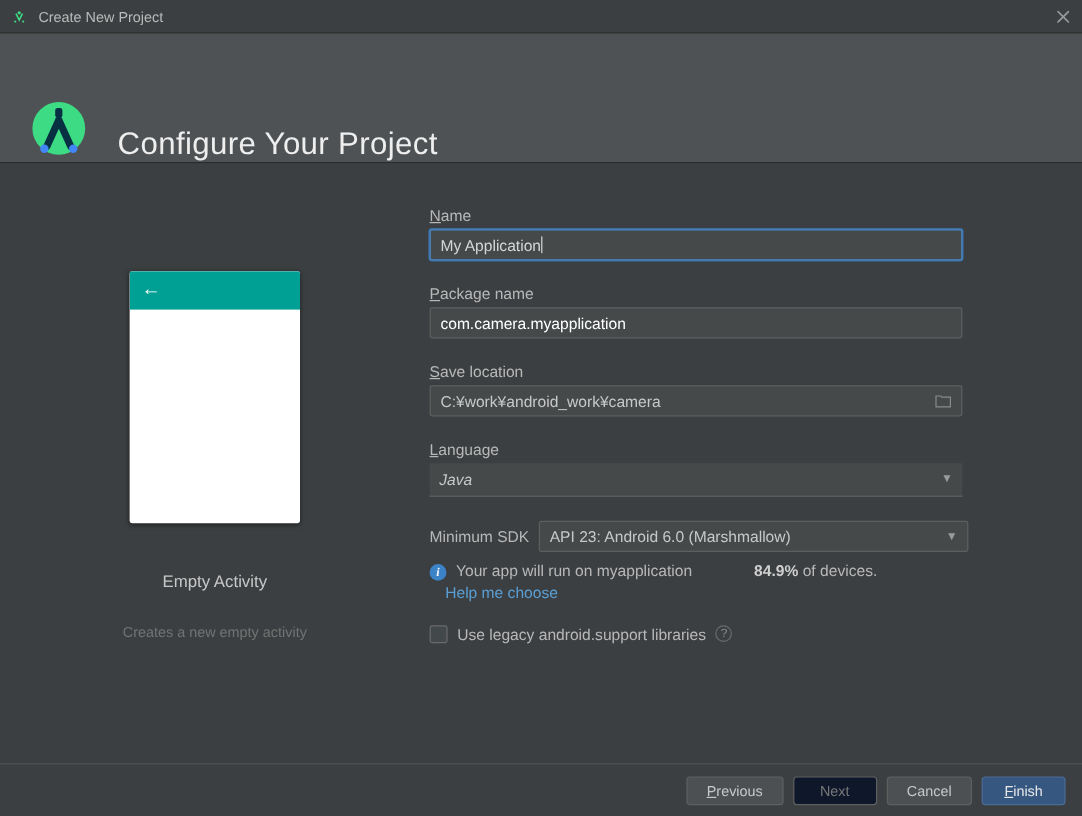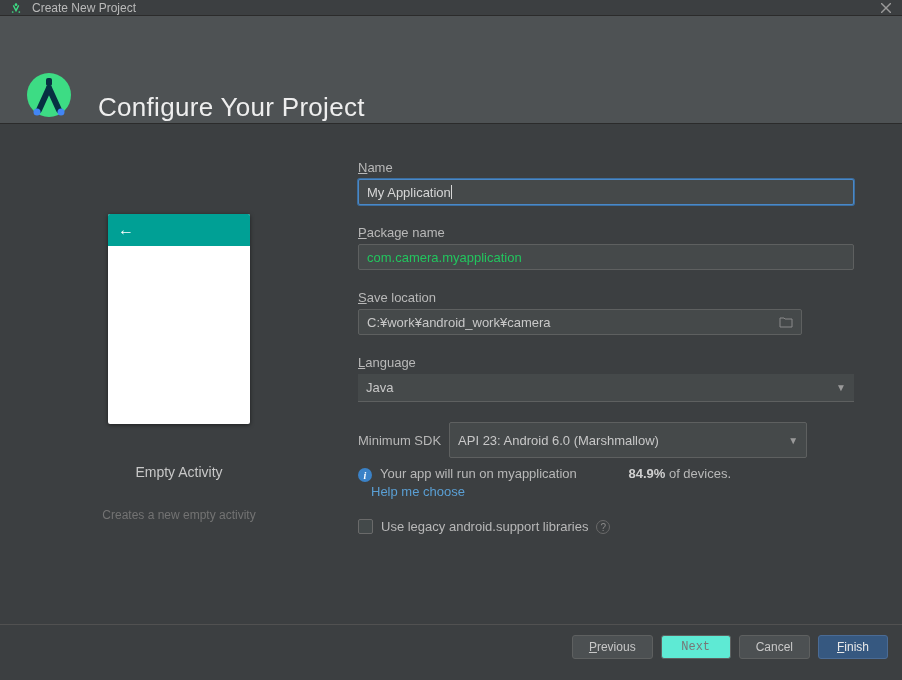--- a/index.html
+++ b/index.html
@@ -6,21 +6,21 @@
   html, body { width: 902px; height: 680px; overflow: hidden; }
   body {
     font-family: -apple-system, "Segoe UI", Arial, sans-serif;
     background: #3c3f41;
     color: #bbbbbb;
     font-size: 13px;
   }
 
   
   .titlebar {
-    height: 16px;
+    height: 28px;
     display: flex;
     align-items: center;
     padding: 0 8px;
     background: #3c3f41;
     border-bottom: 1px solid #2b2b2b;
   }
   .titlebar .app-icon { display:inline-flex; align-items:center; }
   .titlebar .title { margin-left: 8px; color: #bababa; font-size: 12px; }
   .titlebar .close {
     margin-left: auto;
@@ -93,34 +93,34 @@
   }
   .form-field { margin-bottom: 20px; }
   .form-label {
     color: #b8b8b8;
     font-size: 13px;
     margin-bottom: 4px;
     display: block;
   }
   .form-label .ul { text-decoration: underline; }
   .input, .select {
-    width: 496px;
+    width: 444px;
     height: 26px;
     background: #45494a;
     border: 1px solid #5e6060;
     border-radius: 2px;
     color: #c8c8c8;
     padding: 0 8px;
     font-size: 13px;
     outline: none;
     display: flex;
     align-items: center;
     position: relative;
   }
-  .input.readonly { color: #22c55e; }
+  .input.readonly { color: #ffffff; }
   .input.focused {
     border: 1px solid #4a88c7;
     box-shadow: 0 0 0 1px #3b6ea0;
     color: #d6d6d6;
   }
   .input .caret {
     display:inline-block;
     width:1px; height:14px;
     background:#d6d6d6;
     margin-left:0px;
@@ -133,41 +133,42 @@
     margin-left: auto;
     color: #9a9a9a;
     font-size: 10px;
   }
   .select.with-underline {
     border: none;
     border-bottom: 1px solid #5e6060;
     border-radius: 0;
     background: #45494a;
     height: 28px;
+    font-style: italic;
   }
   .loc-input {
     display:flex; align-items:center;
     width:444px;
     text-align:center;
   }
   .loc-input .input { flex:1; }
   .loc-input .browse {
     position:absolute;
     right:6px;
     width:18px; height:16px;
     color:#8a8a8a;
     display:flex; align-items:center; justify-content:center;
     cursor:pointer;
   }
 
   .sdk-row { display:flex; align-items:center; gap: 8px; }
   .sdk-label { color:#b8b8b8; font-size:13px; white-space:nowrap; }
   .sdk-select {
     flex:1;
-    height: 36px;
+    height: 26px;
     background: #45494a;
     border: 1px solid #5e6060;
     border-radius: 2px;
     display:flex;
     align-items:center;
     padding: 0 8px;
     color:#c8c8c8;
     font-size:13px;
     cursor:pointer;
   }
@@ -201,21 +202,21 @@
     cursor:pointer;
     font-size:13px;
     margin-left: 13px;
     margin-top:2px;
     display:inline-block;
   }
 
   .legacy-row {
     margin-top: 20px;
     display:flex;
-    align-items:flex-end;
+    align-items:flex-start;
     gap: 8px;
     color:#b8b8b8;
     font-size:13px;
   }
   .checkbox {
     width: 15px; height: 15px;
     border: 1px solid #6a6a6a;
     border-radius: 2px;
     background: #43494a;
     cursor:pointer;
@@ -254,22 +255,21 @@
     cursor:pointer;
     border: 1px solid #5e6060;
     background: #4c5052;
     color: #c8c8c8;
     min-width: 70px;
   }
   .btn .ul { text-decoration: underline; }
   .btn.disabled {
     color: #777;
     cursor: default;
-    background: #5eead4;
-    font-family: Liberation Mono, monospace;
+    background: #0f172a;
   }
   .btn.primary {
     background: #365880;
     border-color: #4a6b95;
     color: #e8e8e8;
   }
 </style>
 </head>
 <body>
 

